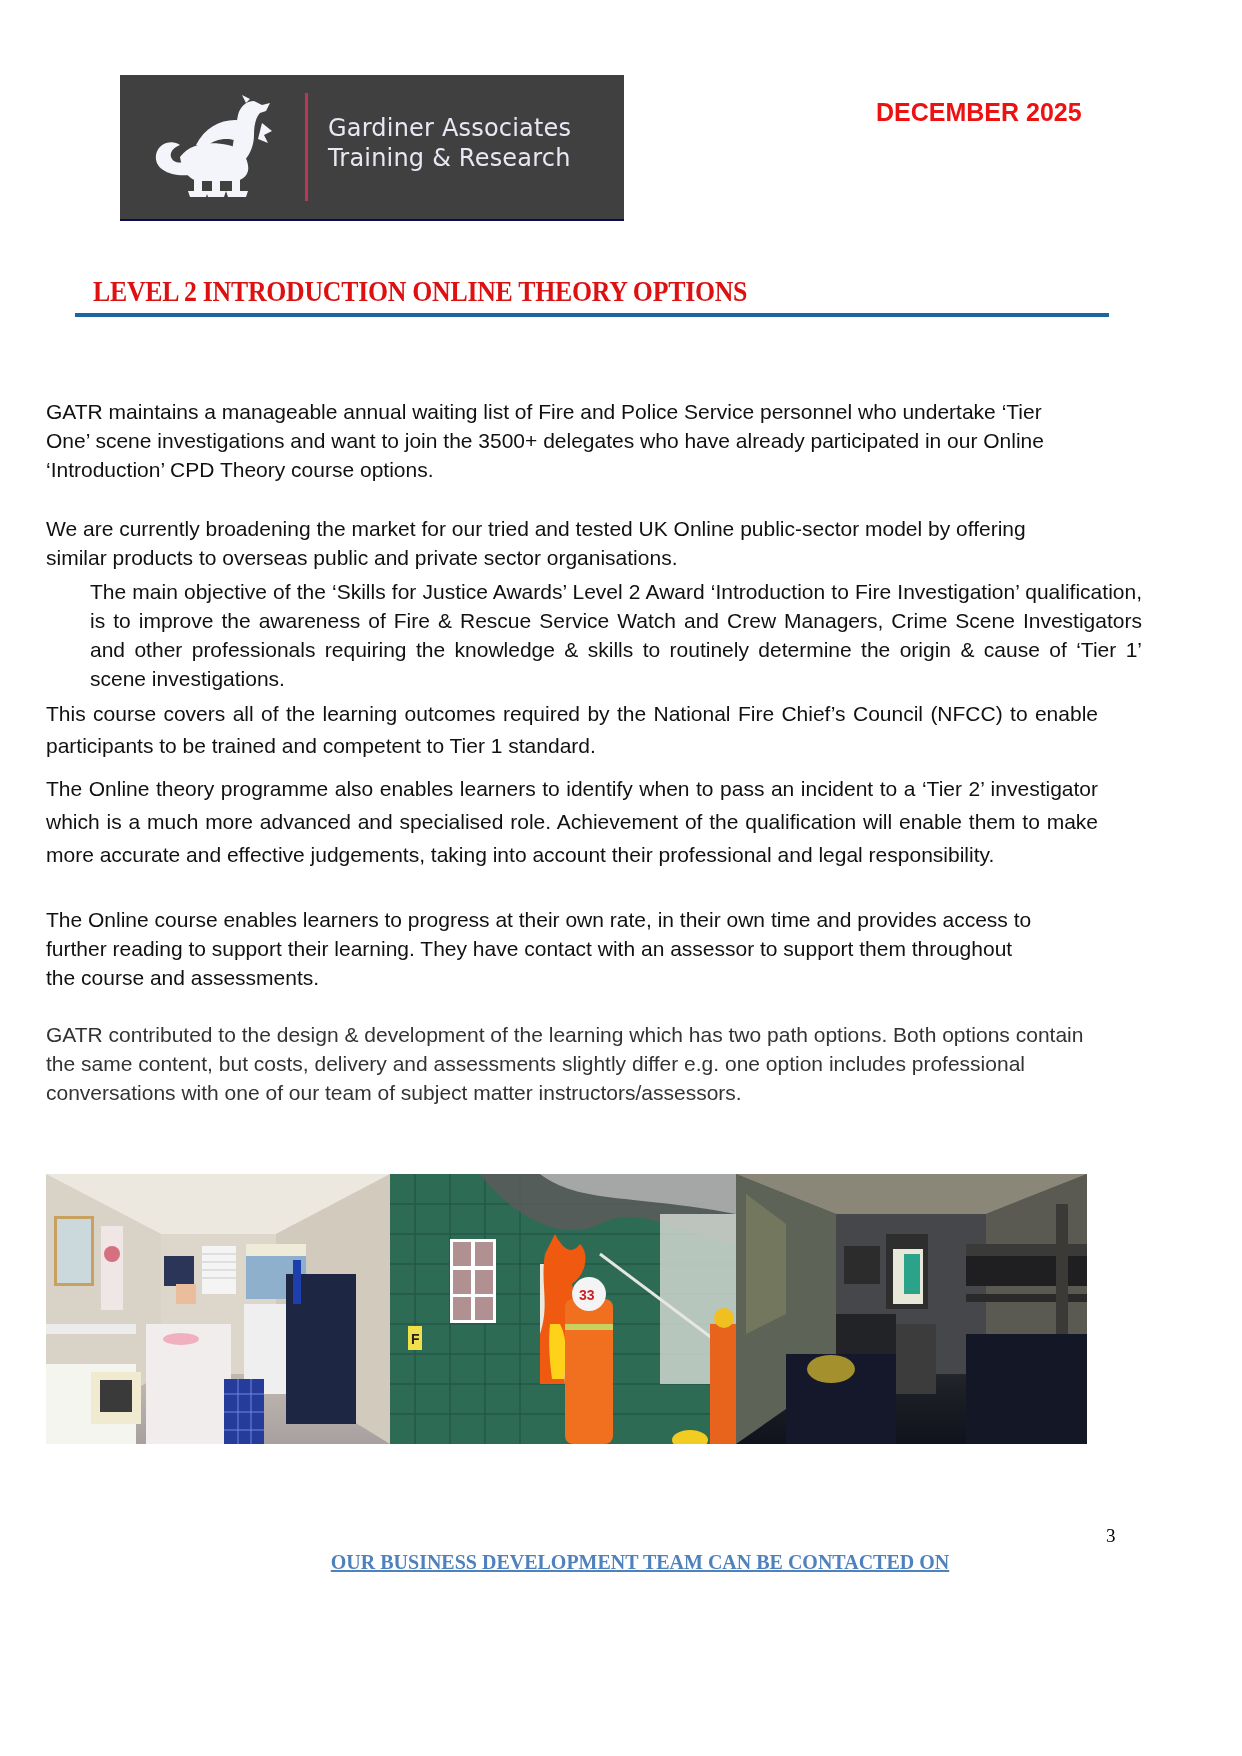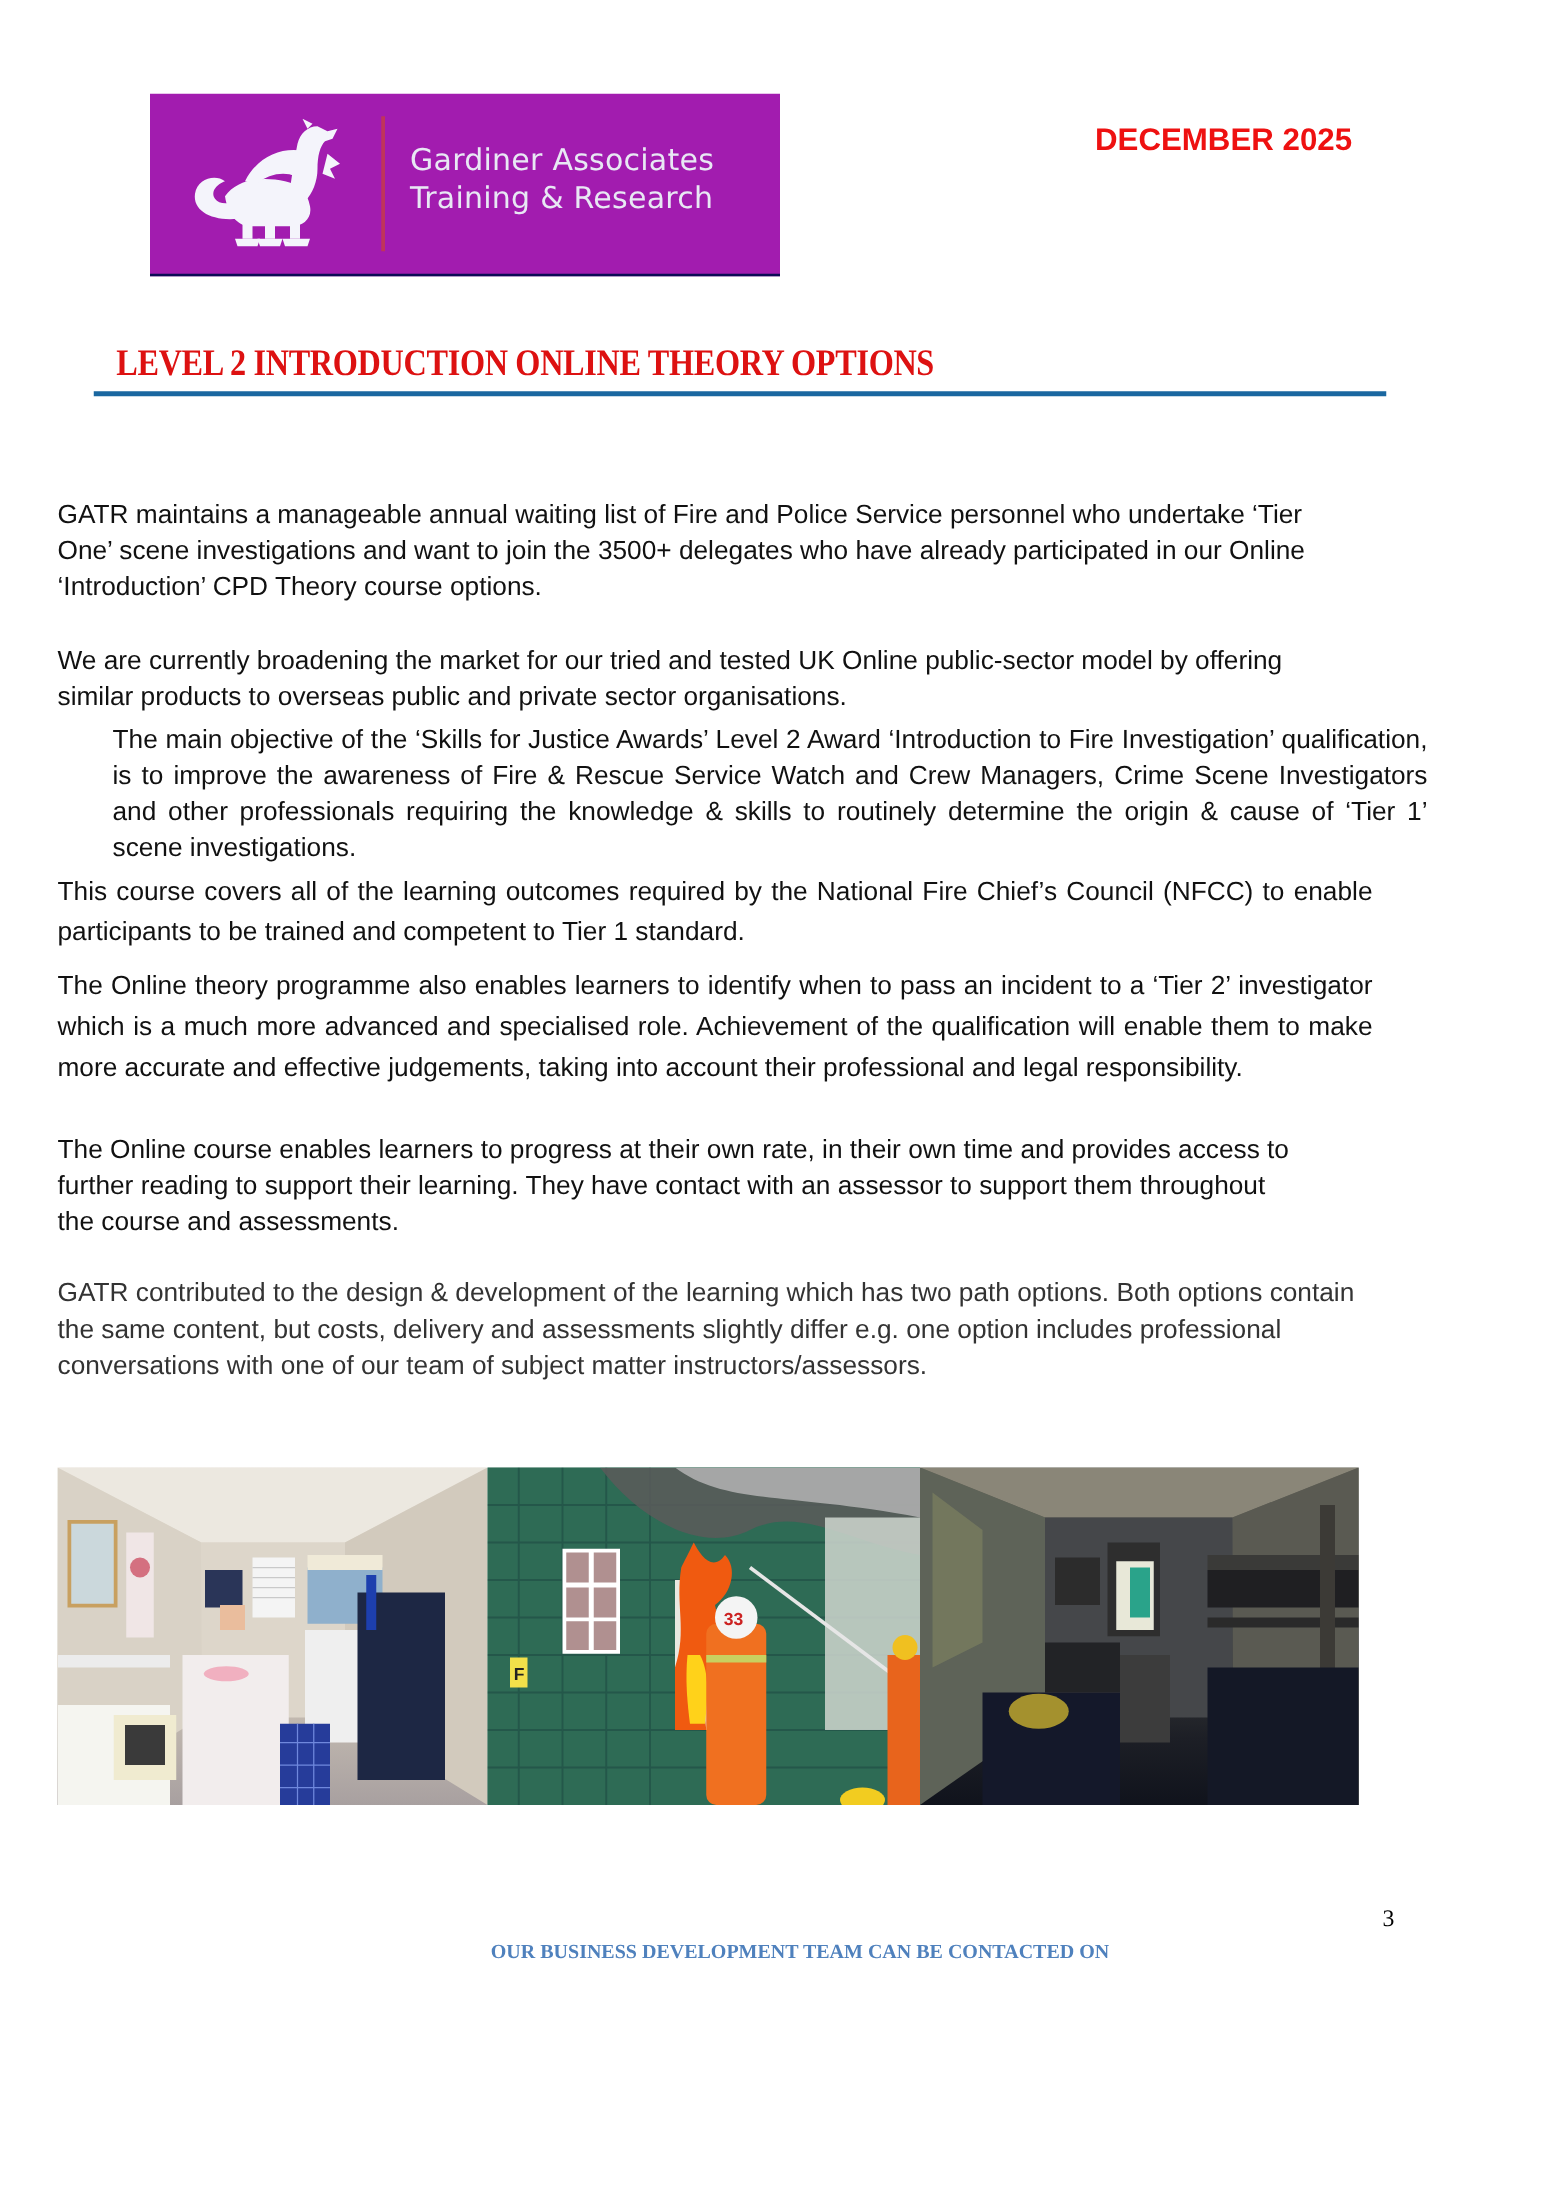--- a/index.html
+++ b/index.html
@@ -1,20 +1,20 @@
 <!DOCTYPE html>
 <html><head>
   <meta charset="utf-8">
   <style>
     html, body { margin: 0; padding: 0; background: #ffffff; }
     body { width: 1242px; height: 1756px; position: relative; overflow: hidden;
            font-family: "Liberation Sans", sans-serif; color: #000; }
 
     .logo { position: absolute; left: 120px; top: 75px; width: 504px; height: 146px;
-            background: #a21caf; box-sizing: border-box; border-bottom: 2px solid #0a0a55; }
+            background: #404040; box-sizing: border-box; border-bottom: 2px solid #0a0a55; }
     .logo .dragon { position: absolute; left: 30px; top: 20px; width: 140px; height: 108px; }
     .logo .divider { position: absolute; left: 185px; top: 18px; width: 3px; height: 108px; background: #c0345a; }
     .logo .brand { position: absolute; left: 208px; top: 38px; color: #e8e8f4;
                    font-family: "DejaVu Sans", sans-serif; font-size: 24px; line-height: 30px; letter-spacing: 0.2px; }
 
     .newsletter { position: absolute; left: 838px; top: 97px; width: 300px; color: #ee1111;
                   font-family: "Liberation Sans", sans-serif; font-weight: bold; font-size: 25px; line-height: 30px; }
     .newsletter .l1 { display: block; }
     .newsletter .l2 { display: block; padding-left: 38px; }
 
@@ -37,21 +37,21 @@
 
     .photos { position: absolute; left: 46px; top: 1174px; width: 1041px; height: 270px; display: flex; }
     .photo { height: 270px; position: relative; overflow: hidden; }
     .photo-1 { width: 344px; background: linear-gradient(180deg, #e8e3da 0%, #d8d1c4 35%, #cfc6b8 60%, #a8a0a0 100%); }
     .photo-2 { width: 346px; background: #2c6b55; }
     .photo-3 { width: 351px; background: linear-gradient(180deg, #6b6b60 0%, #4a4c48 40%, #1d1f26 80%, #10131c 100%); }
 
     .page-number { position: absolute; left: 1106px; top: 1525px; font-family: "Liberation Serif", serif; font-size: 19px; color: #000; }
 
     .footer { position: absolute; left: 200px; top: 1549px; width: 880px; text-align: center;
-              font-family: "Liberation Serif", serif; font-weight: bold; font-size: 16px; line-height: 26px; color: #4f81bd; }
+              font-family: "Liberation Serif", serif; font-weight: bold; font-size: 20px; line-height: 26px; color: #4f81bd; text-decoration: underline; }
     .footer a { color: #1a1adb; text-decoration: underline; }
   </style>
 </head>
 <body>
 
 <div class="logo">
   <svg class="dragon" viewBox="0 0 140 108">
     <g fill="#f4f4fb">
 
       <path d="M40 80 C20 82 4 74 6 60 C8 48 22 44 30 50 C24 52 18 58 22 64 C26 70 38 68 46 62 Z"></path>

